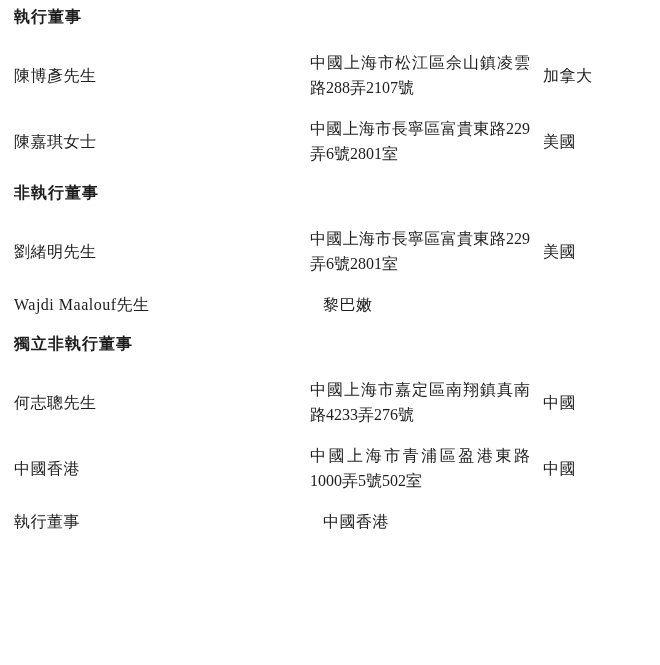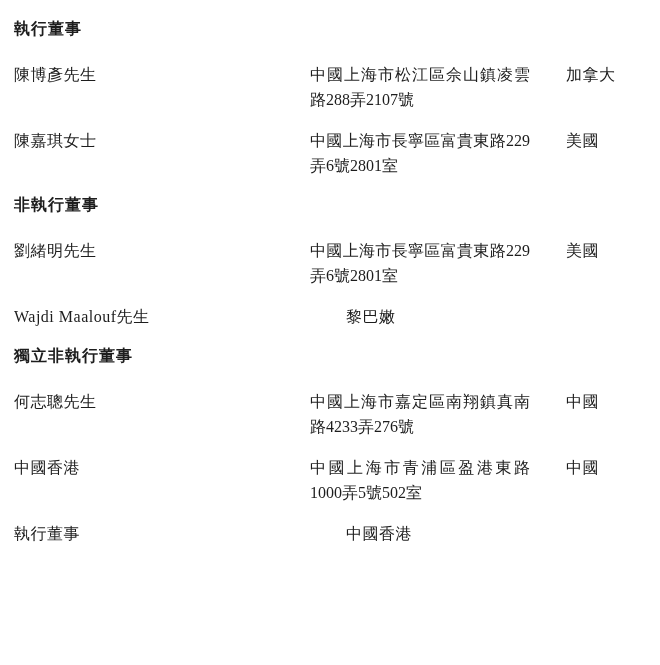--- a/index.html
+++ b/index.html
@@ -13,36 +13,36 @@
     box-sizing: border-box;
     overflow: hidden;
     font-family: "Liberation Serif", "DejaVu Serif", serif;
     color: #1d1d1d;
     -webkit-font-smoothing: antialiased;
   }
   .page {
     box-sizing: border-box;
     width: 660px;
     height: 665px;
-    padding: 18px 14px 10px 14px;
+    padding: 6px 14px 10px 14px;
     background: #ffffff;
   }
   .section-title {
     font-size: 16px;
     line-height: 22px;
     font-weight: bold;
     margin: 12px 0 22px 0;
     letter-spacing: 1px;
   }
   .section:first-child .section-title {
     margin-top: 0;
   }
   .row {
     display: flex;
-    align-items: flex-start;
+    align-items: center;
     margin: 0 0 16px 0;
     font-size: 16px;
     line-height: 25px;
   }
   .col-name {
     width: 296px;
     flex: 0 0 296px;
     letter-spacing: 0.5px;
   }
   .col-address {
@@ -50,21 +50,21 @@
     flex: 0 0 220px;
     text-align: justify;
     text-align-last: left;
     text-justify: inter-character;
   }
   .col-address.latin {
     letter-spacing: 0.3px;
     word-spacing: 1px;
   }
   .col-nationality {
-    margin-left: 36px;
+    margin-left: 13px;
     flex: 1 1 auto;
     letter-spacing: 0.5px;
     white-space: nowrap;
   }
 </style>
 </head>
 <body>
 
 <div class="page">
 

